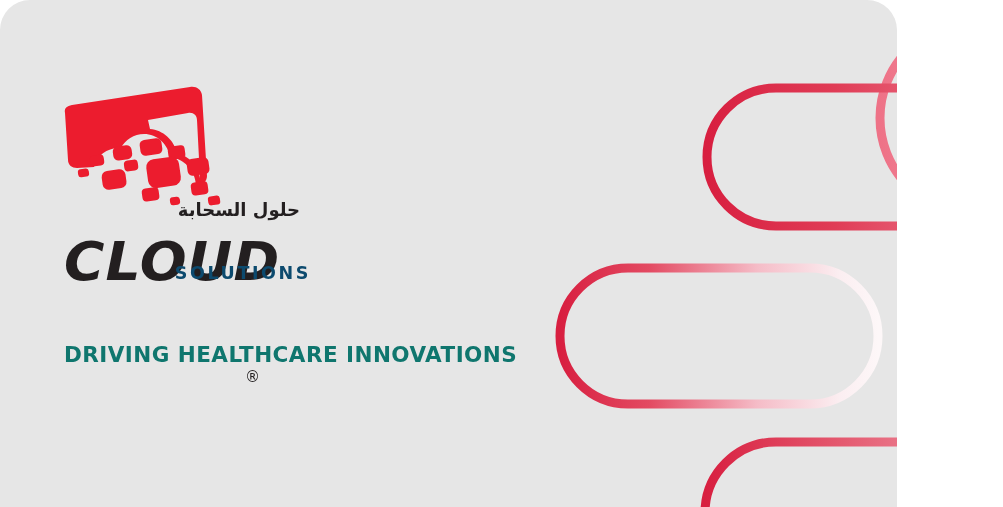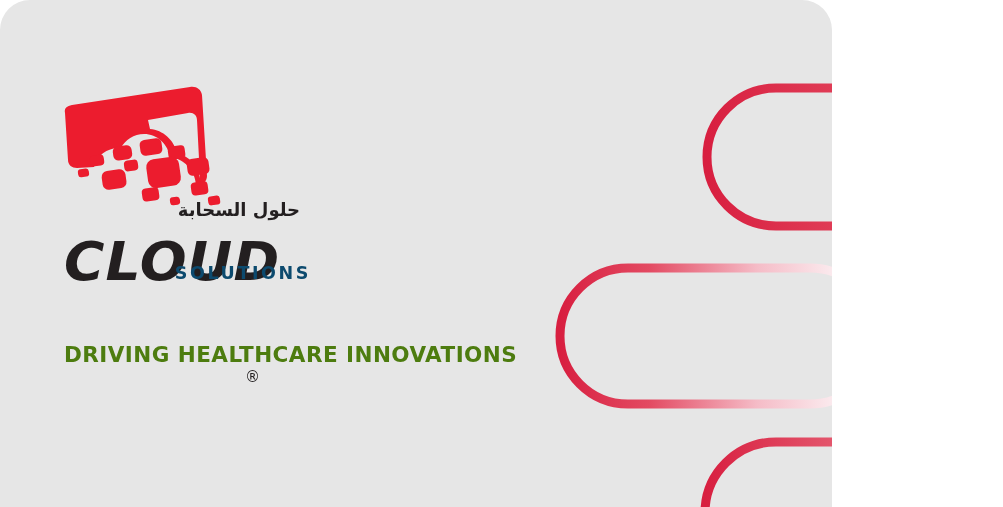--- a/index.html
+++ b/index.html
@@ -9,21 +9,21 @@
   }
   body {
     width: 1003px;
     height: 507px;
     overflow: hidden;
     font-family: "Liberation Sans", sans-serif;
   }
 
   .banner {
     position: relative;
-    width: 832px;
+    width: 897px;
     height: 507px;
     background: #e6e6e6;
     border-top-left-radius: 30px;
     border-top-right-radius: 30px;
     border-bottom-left-radius: 0;
     border-bottom-right-radius: 0;
     overflow: hidden;
     box-sizing: border-box;
     padding-left: 8px;
   }
@@ -106,21 +106,21 @@
   }
 
   
   .tagline {
     position: absolute;
     left: 64px;
     top: 342px;
     font-family: "DejaVu Sans", sans-serif;
     font-size: 21.5px;
     font-weight: 700;
-    color: #4d7c0f;
+    color: #0f766e;
     letter-spacing: 0.45px;
     white-space: nowrap;
   }
 </style>
 </head>
 <body>
 
 <div class="banner">
 
   <svg class="deco-layer" viewBox="0 0 1003 507" width="1003" height="507" xmlns="http://www.w3.org/2000/svg">

